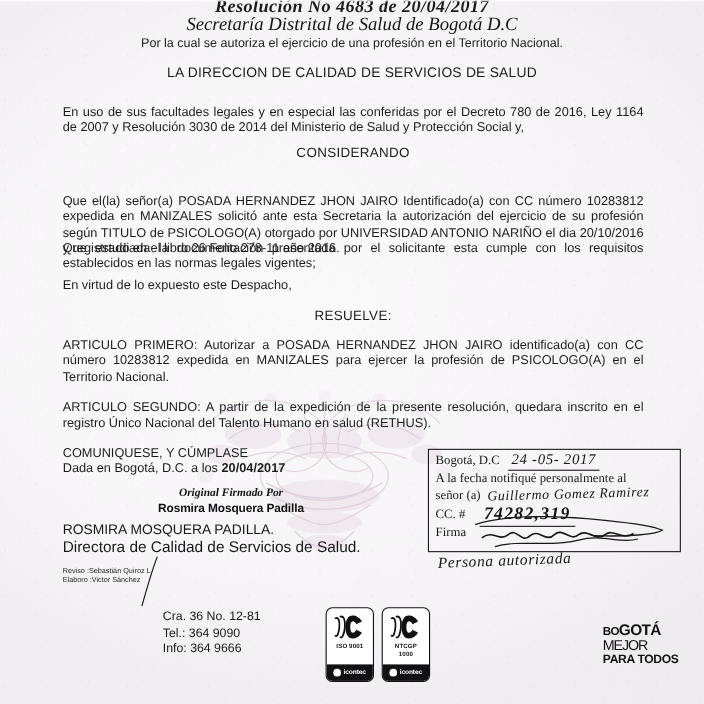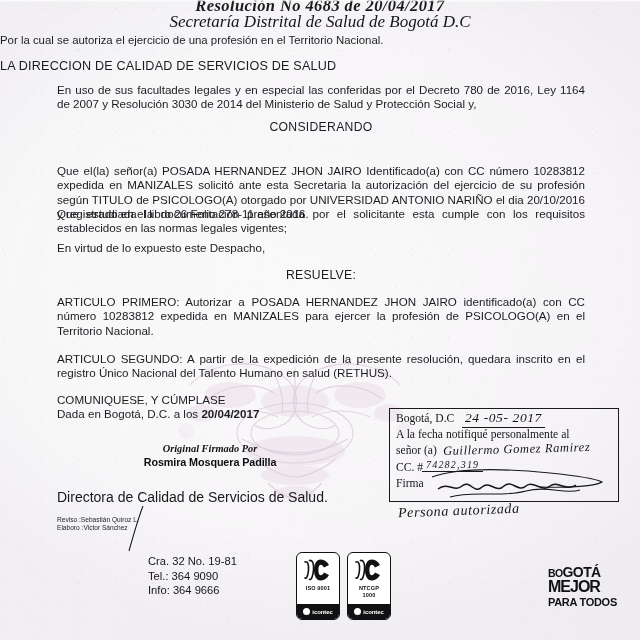--- a/index.html
+++ b/index.html
@@ -75,38 +75,41 @@
     left: 0; right: 0; top: 12px;
     text-align: center;
     font-family: "Liberation Serif", serif;
     font-style: italic;
     font-size: 17px;
     color: #151518;
     white-space: nowrap;
   }
   .hdr-sub {
     left: 0; right: 0; top: 34px;
+    text-align: center;
     font-size: 11.4px;
     color: #1d1d20;
     white-space: nowrap;
   }
 
   .dir-title {
     left: 0; right: 0; top: 59px;
+    text-align: center;
     font-size: 12.6px;
     letter-spacing: .2px;
     color: #1b1b1e;
     white-space: nowrap;
   }
 
   .body-block {
     font-size: 11.6px;
     line-height: 14.4px;
     color: #1c1c20;
     text-align: justify;
+    margin-top: 12px;
   }
   .center-word {
     text-align: center;
     font-size: 12.2px;
     letter-spacing: .3px;
   }
 
   .p-intro   { left: 57px; top: 83px;  width: 528px; }
   .p-consid  { left: 57px; top: 120px; width: 528px; }
   .p-que1    { left: 57px; top: 164px; width: 528px; }
@@ -196,22 +199,22 @@
     padding: 0 3px 1px 3px;
     white-space: nowrap;
   }
   .hw-senor {
     position: absolute; left: 53px; top: 33px;
     font-size: 12.5px;
     white-space: nowrap;
     transform: rotate(-1.6deg);
   }
   .hw-cc {
-    position: absolute; left: 32px; top: 50px;
-    font-size: 10px; font-weight: normal;
+    position: absolute; left: 46px; top: 50px;
+    font-size: 16px; font-weight: bold;
     border-bottom: 1.1px solid #1a1a1d;
     padding: 0 4px 1px 4px;
     white-space: nowrap;
     letter-spacing: 1.2px;
   }
   .hw-persona {
     left: 398px; top: 503px;
     font-size: 14px;
     white-space: nowrap;
     transform: rotate(-2.2deg);
@@ -279,21 +282,21 @@
   }
 
   .bogota-logo {
     left: 548px; top: 566px;
     text-align: left;
     color: #101012;
     line-height: .92;
   }
   .bl-1 { font-size: 14px; font-weight: bold; letter-spacing: -.6px; white-space: nowrap; }
   .bl-1 .sm { font-size: 10.5px; }
-  .bl-2 { font-size: 16px; font-weight: bold; letter-spacing: -1px; white-space: nowrap; margin-top: 1px; }
+  .bl-2 { font-size: 13px; font-weight: normal; letter-spacing: -1px; white-space: nowrap; margin-top: 1px; }
   .bl-3 { font-size: 11px; font-weight: bold; letter-spacing: -.3px; white-space: nowrap; margin-top: 2px; }
 
   
   #topclip {
     position: absolute;
     left: 0; top: 0; width: 640px; height: 2px;
     background: linear-gradient(#ffffff, rgba(255,255,255,0));
     pointer-events: none;
   }
 </style>
@@ -357,20 +360,21 @@
     <div class="abs body-block p-que2">Que estudiada la documentación presentada por el solicitante esta cumple con los requisitos establecidos en las normas legales vigentes;</div>
     <div class="abs body-block p-virtud">En virtud de lo expuesto este Despacho,</div>
     <div class="abs body-block center-word p-resuelve">RESUELVE:</div>
     <div class="abs body-block p-art1">ARTICULO PRIMERO:  Autorizar a POSADA HERNANDEZ JHON JAIRO identificado(a) con CC número 10283812 expedida en MANIZALES para ejercer la profesión de PSICOLOGO(A) en el Territorio Nacional.</div>
     <div class="abs body-block p-art2">ARTICULO SEGUNDO: A partir de la expedición de la presente resolución, quedara inscrito en el registro Único Nacional del Talento Humano en salud (RETHUS).</div>
     <div class="abs body-block p-comun">COMUNIQUESE, Y CÚMPLASE</div>
     <div class="abs body-block p-dada"><span>Dada en  Bogotá, D.C. a los </span><b>20/04/2017</b></div>
 
     <div class="abs sig-orig2">Rosmira Mosquera Padilla</div>
     <div class="abs sig-orig">Original Firmado Por</div>
+    <div class="abs sig-name">ROSMIRA MOSQUERA PADILLA.</div>
     <div class="abs sig-role">Directora de Calidad de Servicios de Salud.</div>
     <div class="abs tiny-rev">
       <div>Reviso  :Sebastián Quiroz L.</div>
       <div>Elaboro :Victor Sánchez</div>
     </div>
     <svg class="abs pen-stroke" viewBox="0 0 22 48">
       <path d="M17 1 C12 14, 8 28, 3 46" stroke="#1a1a1d" stroke-width="1.1" fill="none"></path>
     </svg>
 
     <div class="abs stamp-box">
@@ -391,21 +395,21 @@
           <path d="M2 8 C30 -2, 80 0, 120 4 C150 7, 166 10, 172 13 C166 17, 140 19, 110 18" stroke="#1a1a1d" stroke-width="1.2" fill="none"></path>
           <path d="M8 20 C18 12, 24 24, 32 17 C40 10, 44 26, 52 18 C60 11, 66 25, 74 17
                    C82 10, 88 24, 96 17 C104 11, 112 24, 120 17 C128 11, 136 23, 146 16" stroke="#17171a" stroke-width="1.5" fill="none"></path>
           <path d="M20 28 C44 21, 70 29, 96 22 C118 16, 134 26, 150 21" stroke="#17171a" stroke-width="1.1" fill="none"></path>
         </svg>
       </div>
     </div>
     <div class="abs hand hw-persona">Persona autorizada</div>
 
     <div class="abs foot-addr">
-      <div>Cra. 32 No. 19-81</div>
+      <div>Cra. 36 No. 12-81</div>
       <div>Tel.: 364 9090</div>
       <div>Info: 364 9666</div>
     </div>
 
     <div class="abs cert-badges">
 
       <div class="badge">
         <svg class="badge-mark" viewBox="0 0 30 24">
           <path d="M2 4 C4.5 3, 6 6, 5.5 12 C5 18, 3.5 21, 2 20" stroke="#111113" stroke-width="1.6" fill="none" stroke-linecap="round"></path>
           <path d="M6.5 2.6 C9.5 1.6, 11 5.6, 10.5 12 C10 18.4, 8.2 22.2, 6.5 21.4" stroke="#111113" stroke-width="1.6" fill="none" stroke-linecap="round"></path>

